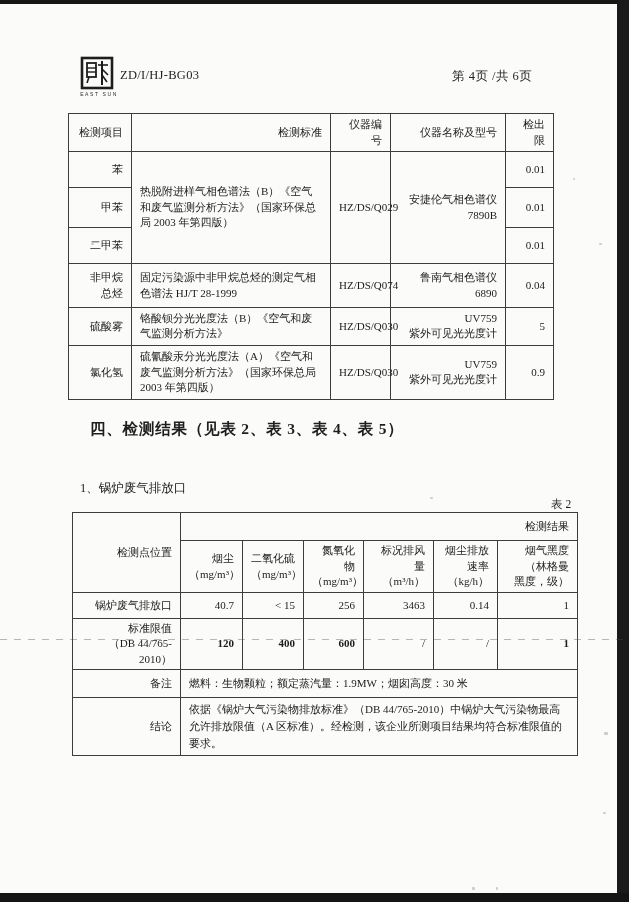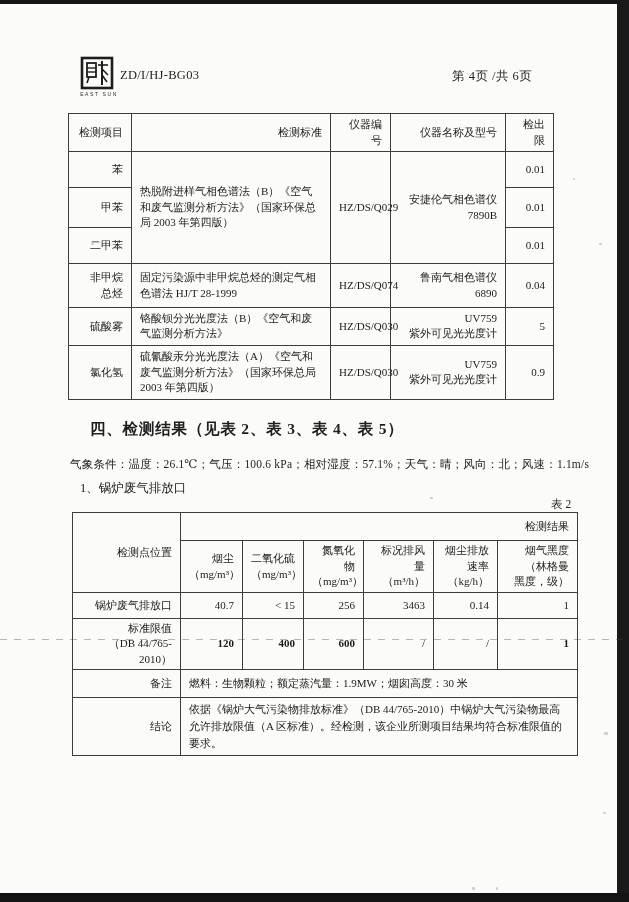--- a/index.html
+++ b/index.html
@@ -126,21 +126,20 @@
       <td class="left">硫氰酸汞分光光度法（A）《空气和废气监测分析方法》（国家环保总局 2003 年第四版）</td>
       <td>HZ/DS/Q030</td>
       <td class="pre">UV759
 紫外可见光光度计</td>
       <td>0.9</td>
     </tr>
   </tbody>
     </table>
 
   <div class="section-title">四、检测结果（见表 2、表 3、表 4、表 5）</div>
-  <div class="weather-line">气象条件：温度：26.1℃；气压：100.6 kPa；相对湿度：57.1%；天气：晴；风向：北；风速：1.1m/s</div>
   <div class="subsection">1、锅炉废气排放口</div>
   <div class="table-label">表 2</div>
 
   <table id="boiler-table">
     <colgroup>
         <col style="width:108px">
         <col style="width:62px">
         <col style="width:61px">
         <col style="width:60px">
         <col style="width:70px">

